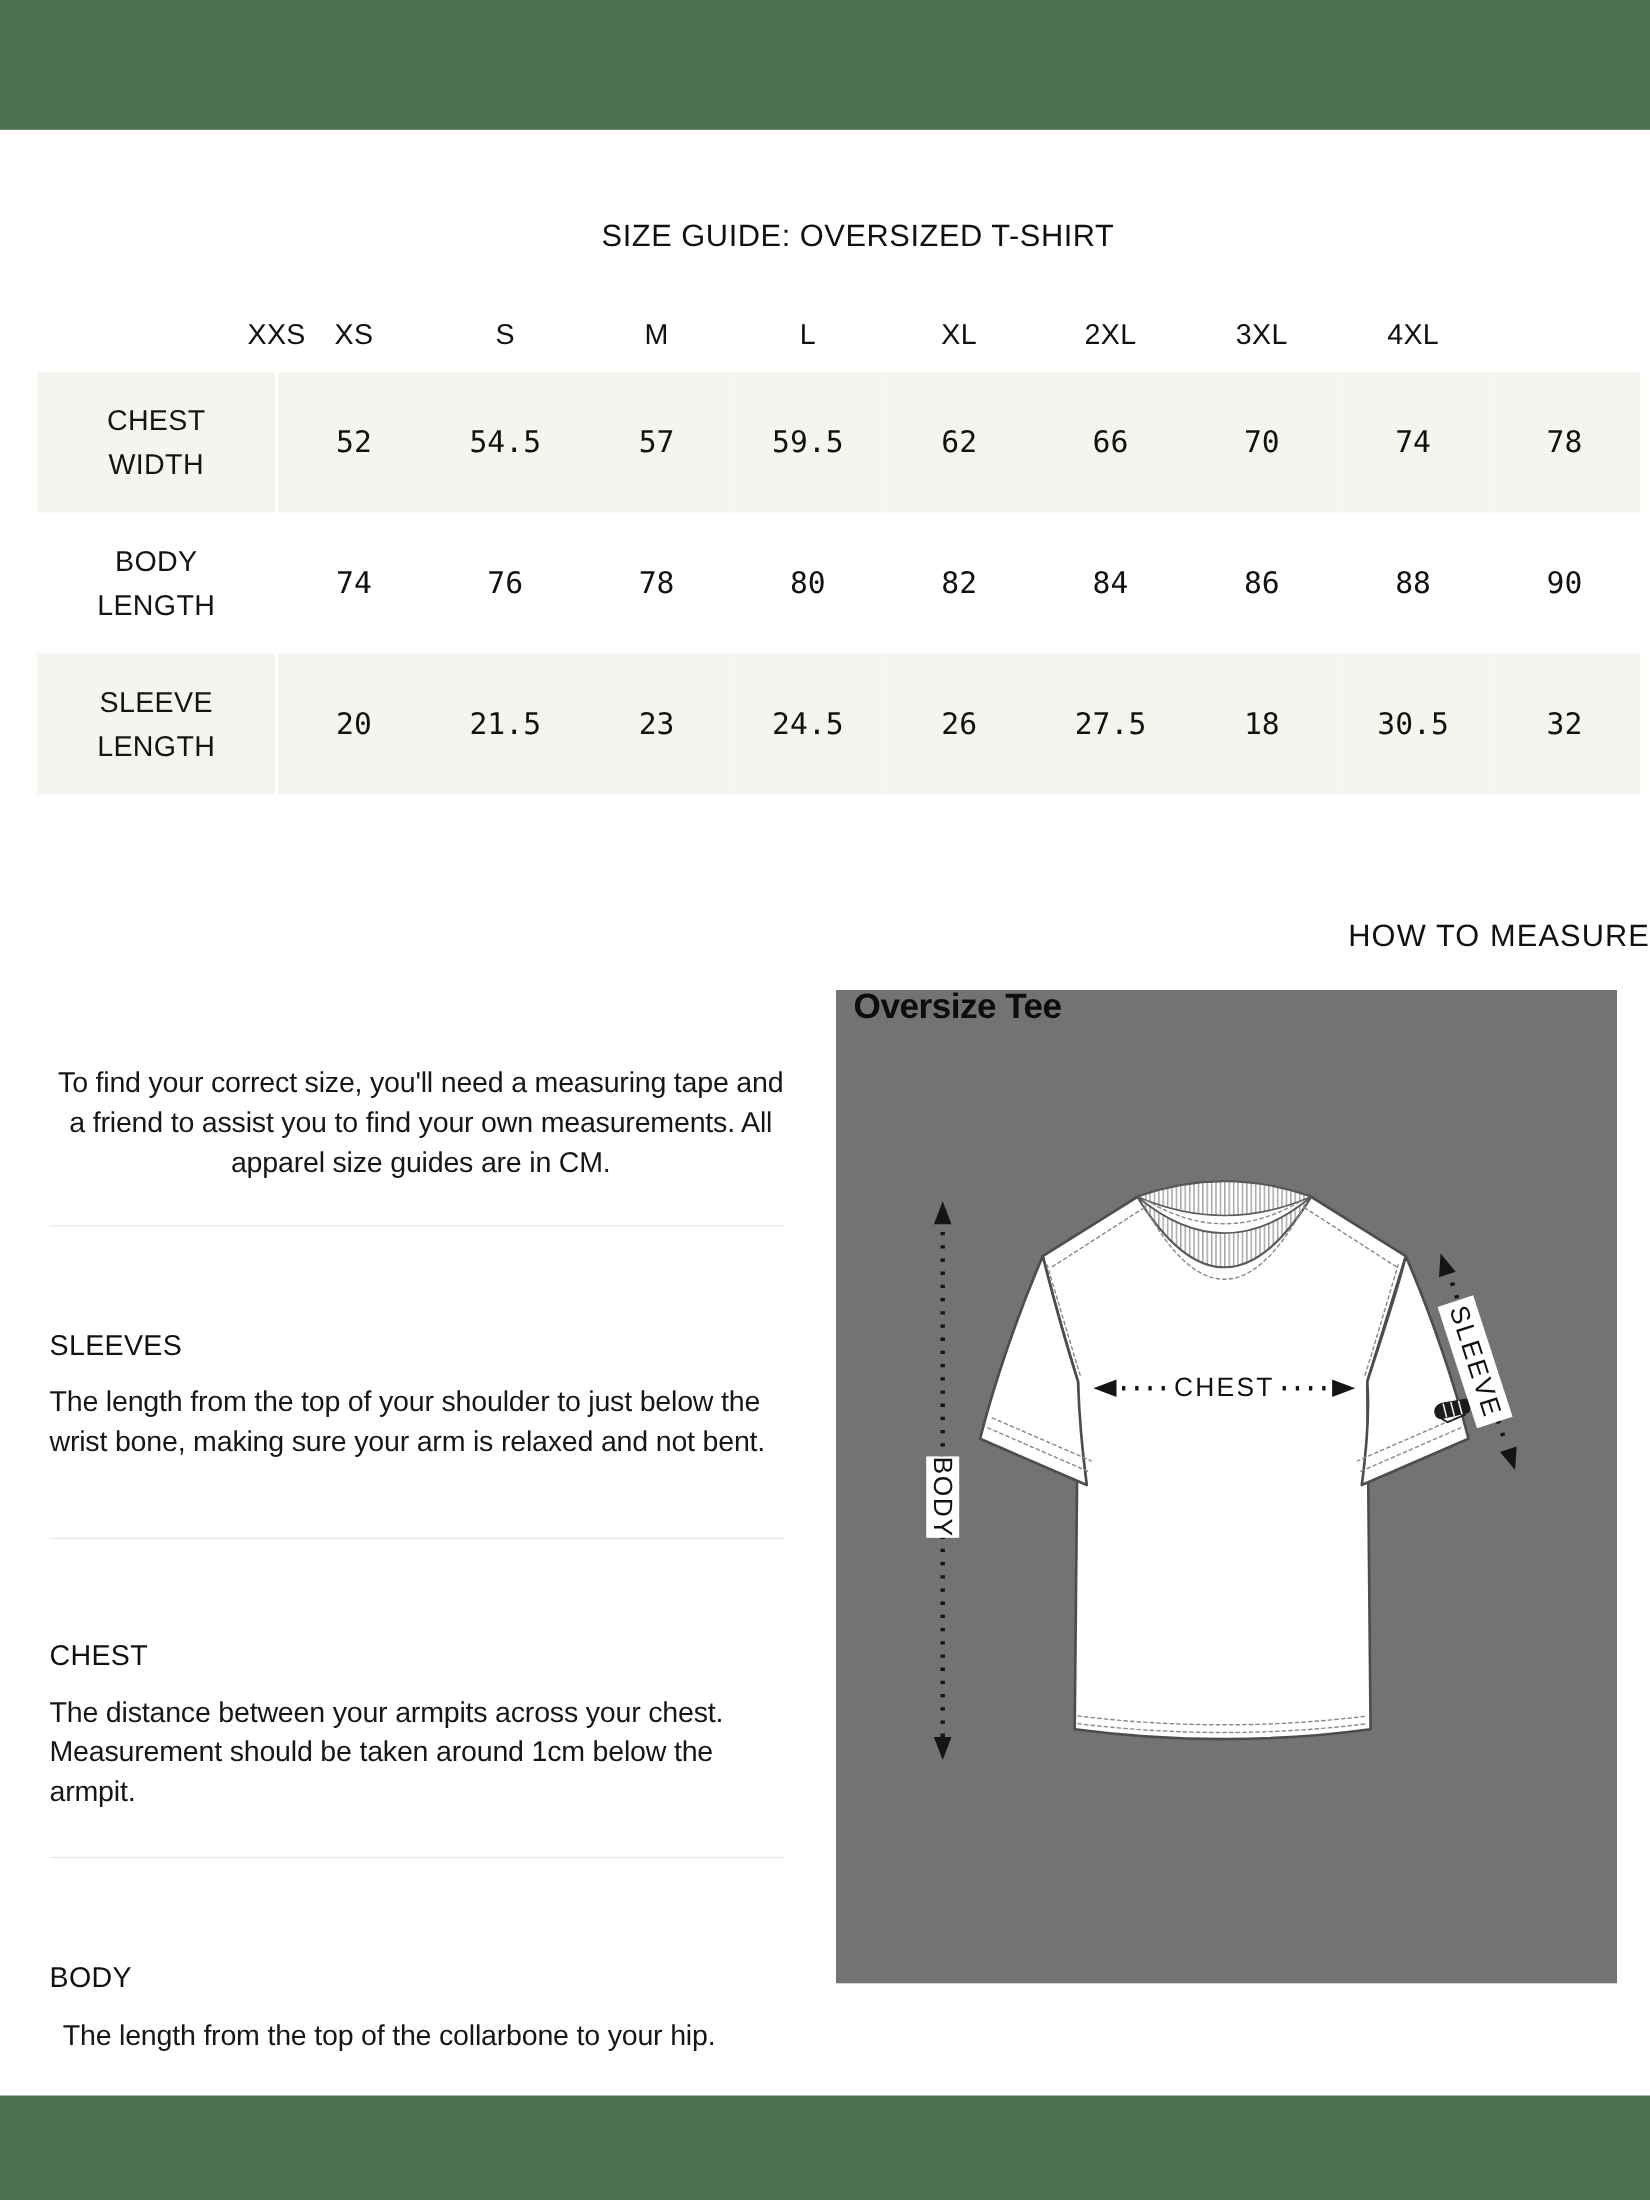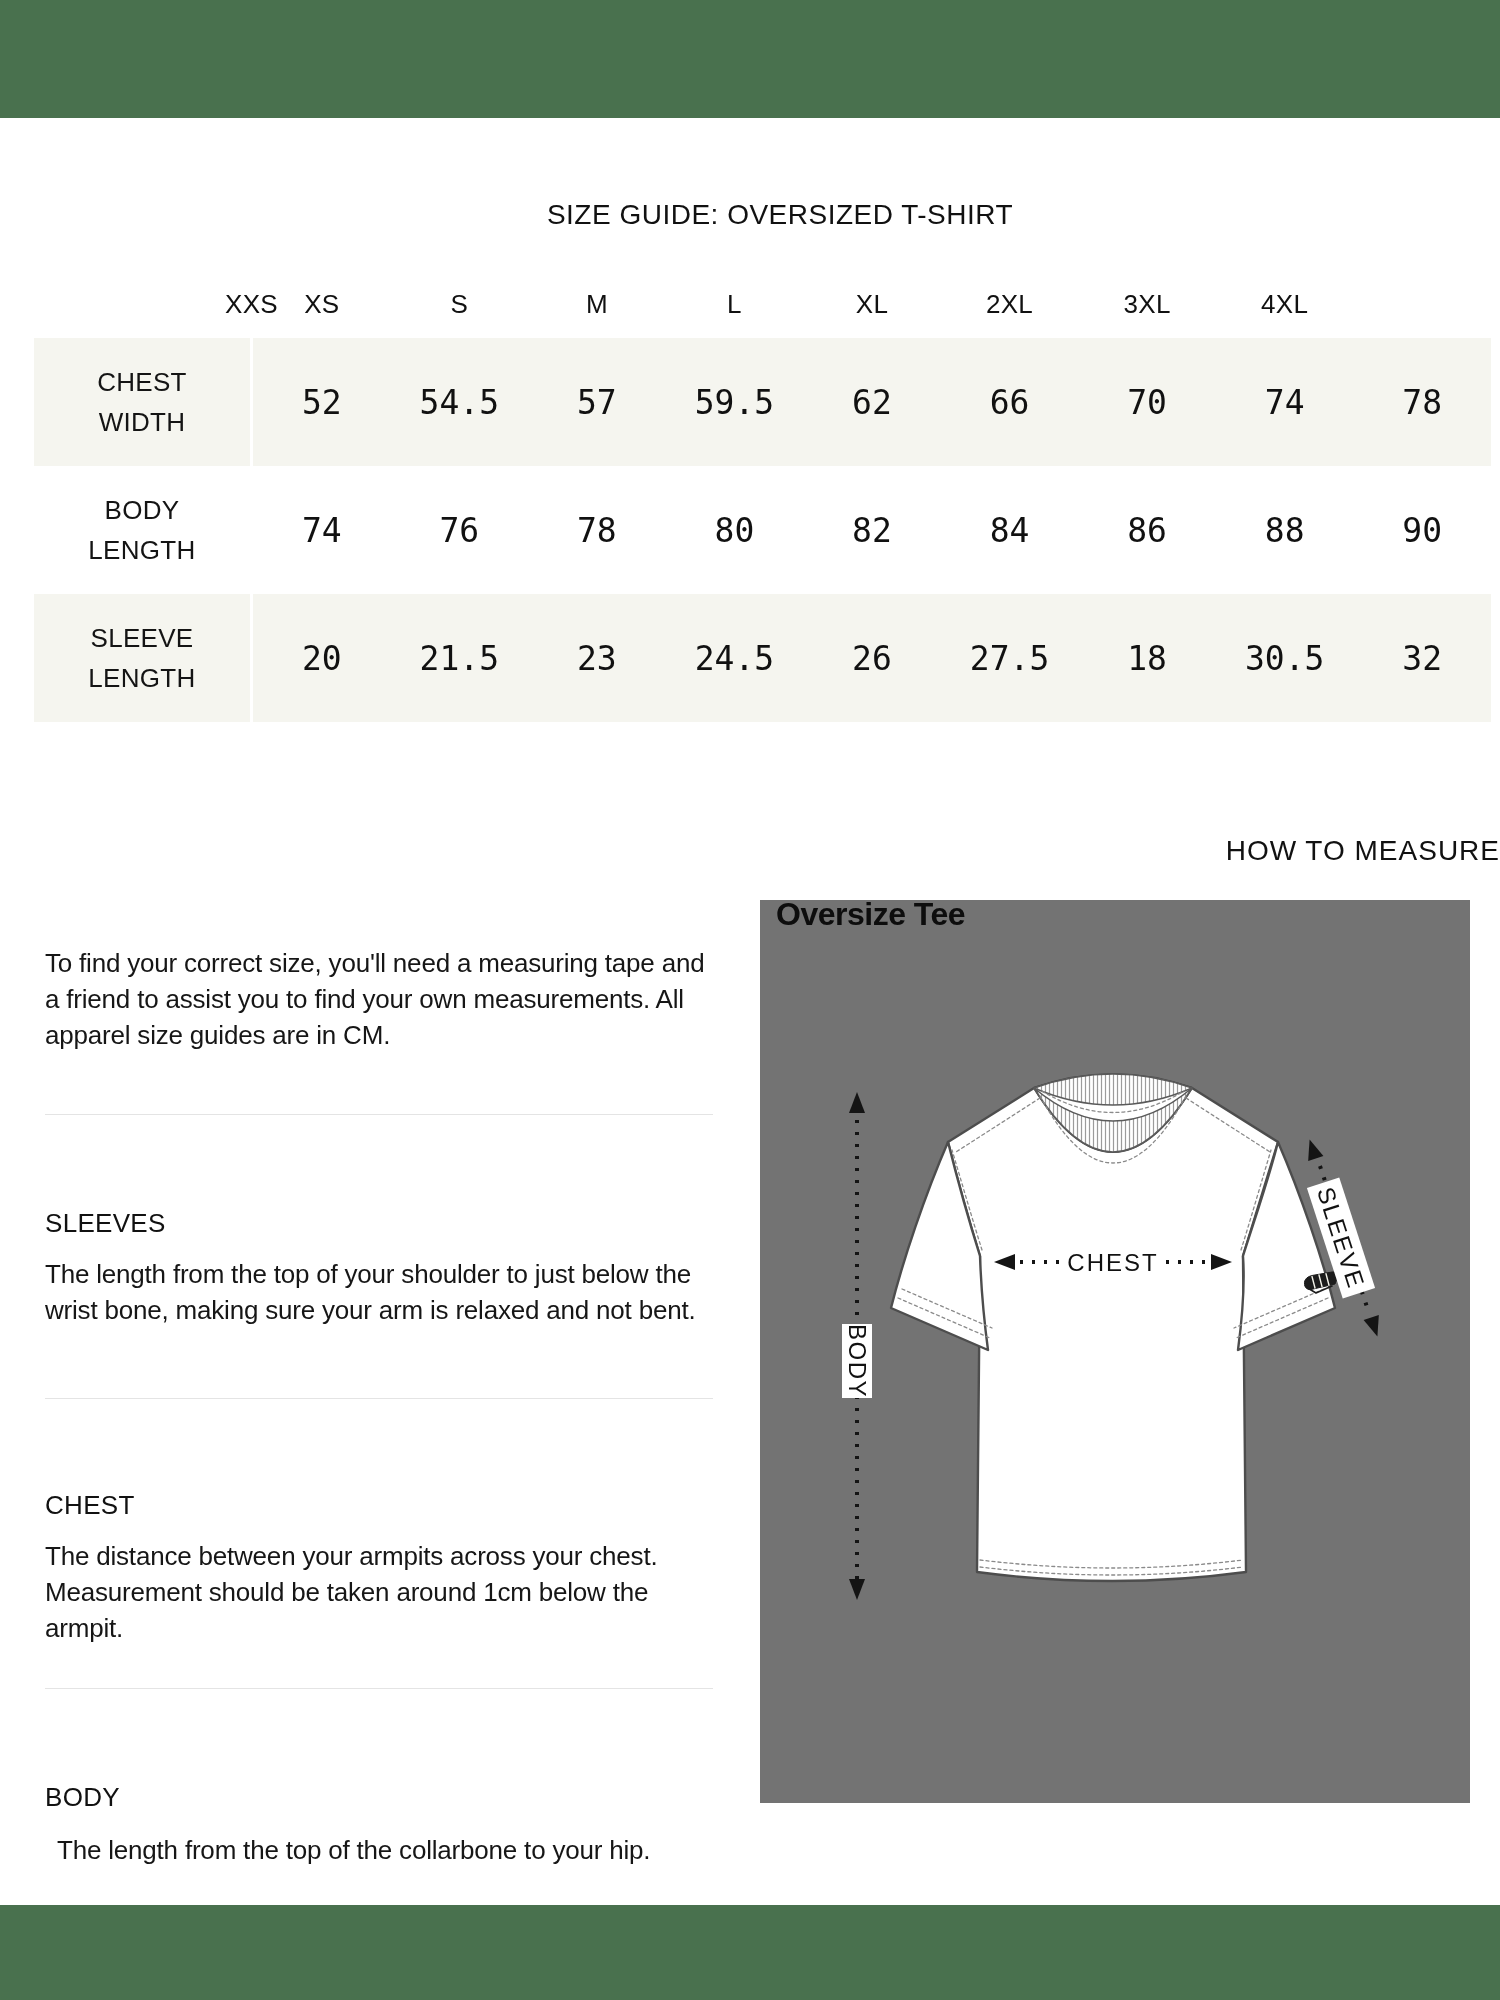--- a/index.html
+++ b/index.html
@@ -19,21 +19,21 @@
 
   
   .size-table{position:absolute;left:34px;top:270px;width:1457px;}
   .t-row{display:grid;grid-template-columns:216px 3px repeat(9,1fr);}
   .t-head{height:68px;}
   .t-body{height:128px;}
   .cell{display:flex;align-items:center;justify-content:center;text-align:center;}
   .head-cell{font-size:26px;letter-spacing:.3px;color:#111;}
   .label-cell{font-size:26px;line-height:40px;letter-spacing:.3px;color:#141414;}
   .label-cell span{display:block;}
-  .num-cell{font-family:"DejaVu Sans Mono", monospace;font-size:33px;color:#111;}
+  .num-cell{font-family:"DejaVu Sans Mono", monospace;font-size:27px;color:#111;}
   .shade{background:#F5F5EF;}
 
   
   .htm-heading{
     position:absolute;top:812px;left:0;right:0;text-align:right;
     font-size:28px;font-weight:400;letter-spacing:1px;color:#111;
   }
   .copy{position:absolute;left:45px;width:675px;font-size:26px;line-height:36px;
         letter-spacing:-0.2px;color:#161616;}
   .sec-heading{position:absolute;left:45px;font-size:26px;font-weight:400;
@@ -120,21 +120,21 @@
     <div class="cell num-cell shade">26</div>
     <div class="cell num-cell shade">27.5</div>
     <div class="cell num-cell shade">18</div>
     <div class="cell num-cell shade">30.5</div>
     <div class="cell num-cell shade">32</div>
   </div>
 </div>
 
 <h2 class="htm-heading">HOW TO MEASURE</h2>
 
-<p class="copy" style="top:919px;">To find your correct size, you'll need a measuring tape and a friend to assist you to find your own measurements.  All apparel size guides are in CM.</p>
+<p class="copy" style="top:940px;text-align:center;">To find your correct size, you'll need a measuring tape and a friend to assist you to find your own measurements.  All apparel size guides are in CM.</p>
 
 <div class="divider" style="top:1114px;"></div>
 <h3 class="sec-heading" style="top:1182px;">SLEEVES</h3>
 <p class="copy" style="top:1230px;">The length from the top of your shoulder to just below the wrist bone, making sure your arm is relaxed and not bent.</p>
 
 <div class="divider" style="top:1398px;"></div>
 <h3 class="sec-heading" style="top:1464px;">CHEST</h3>
 <p class="copy" style="top:1512px;">The distance between your armpits across your chest. Measurement should be taken around 1cm below the armpit.</p>
 
 <div class="divider" style="top:1688px;"></div>

